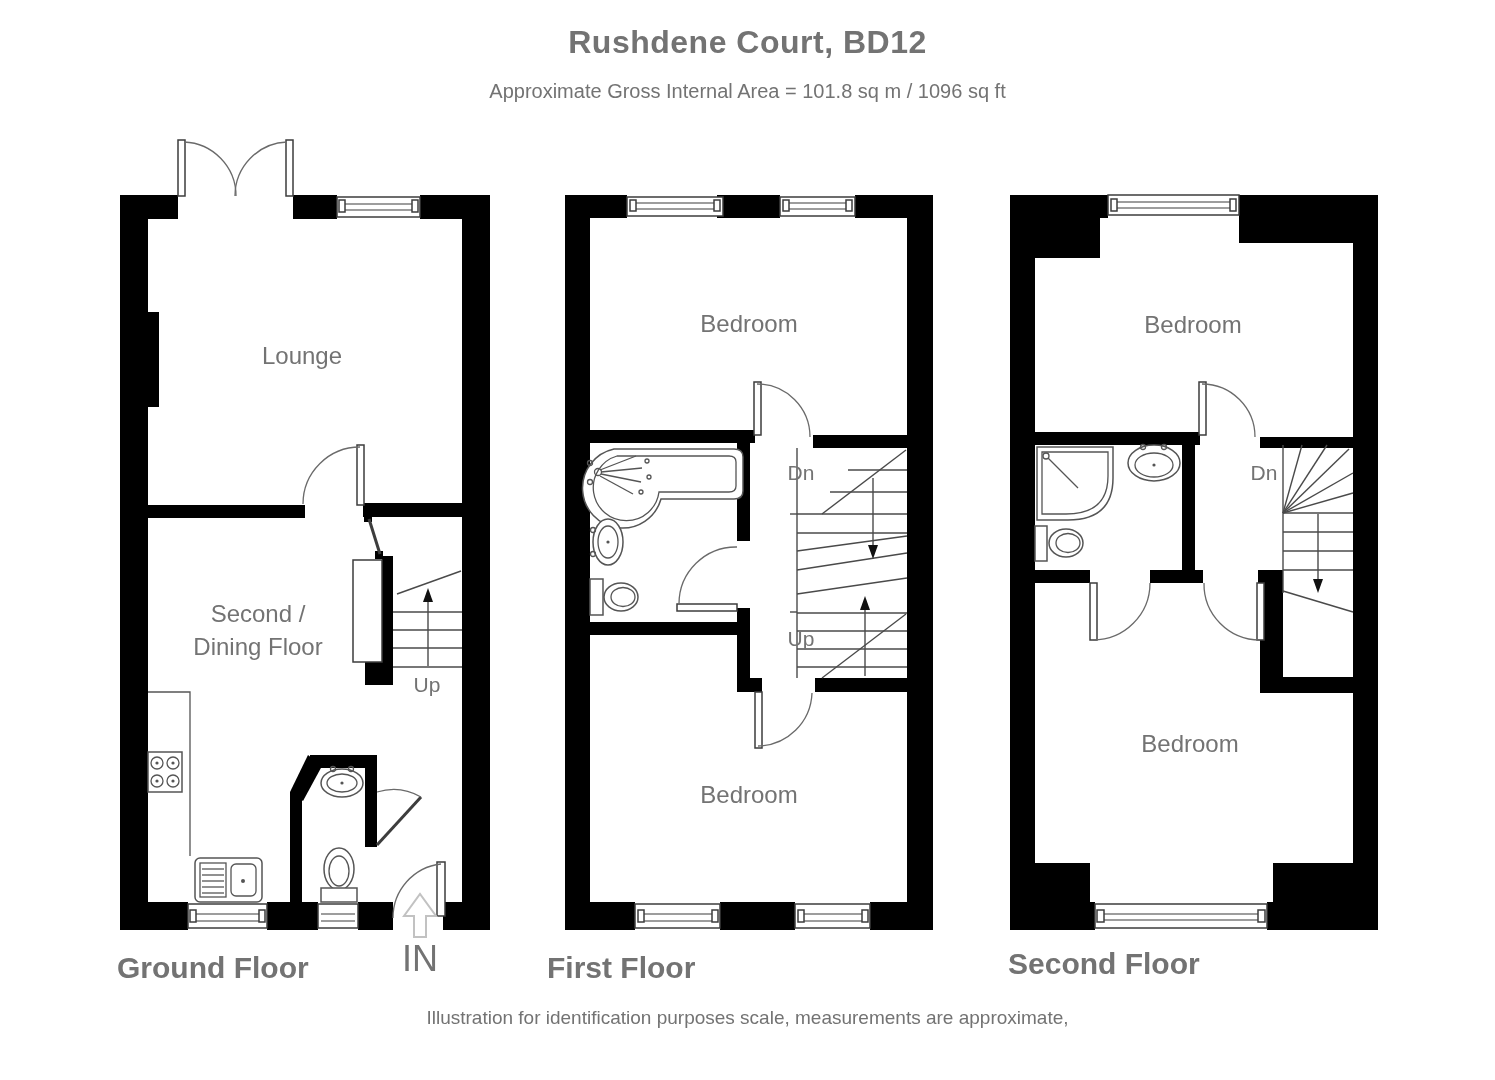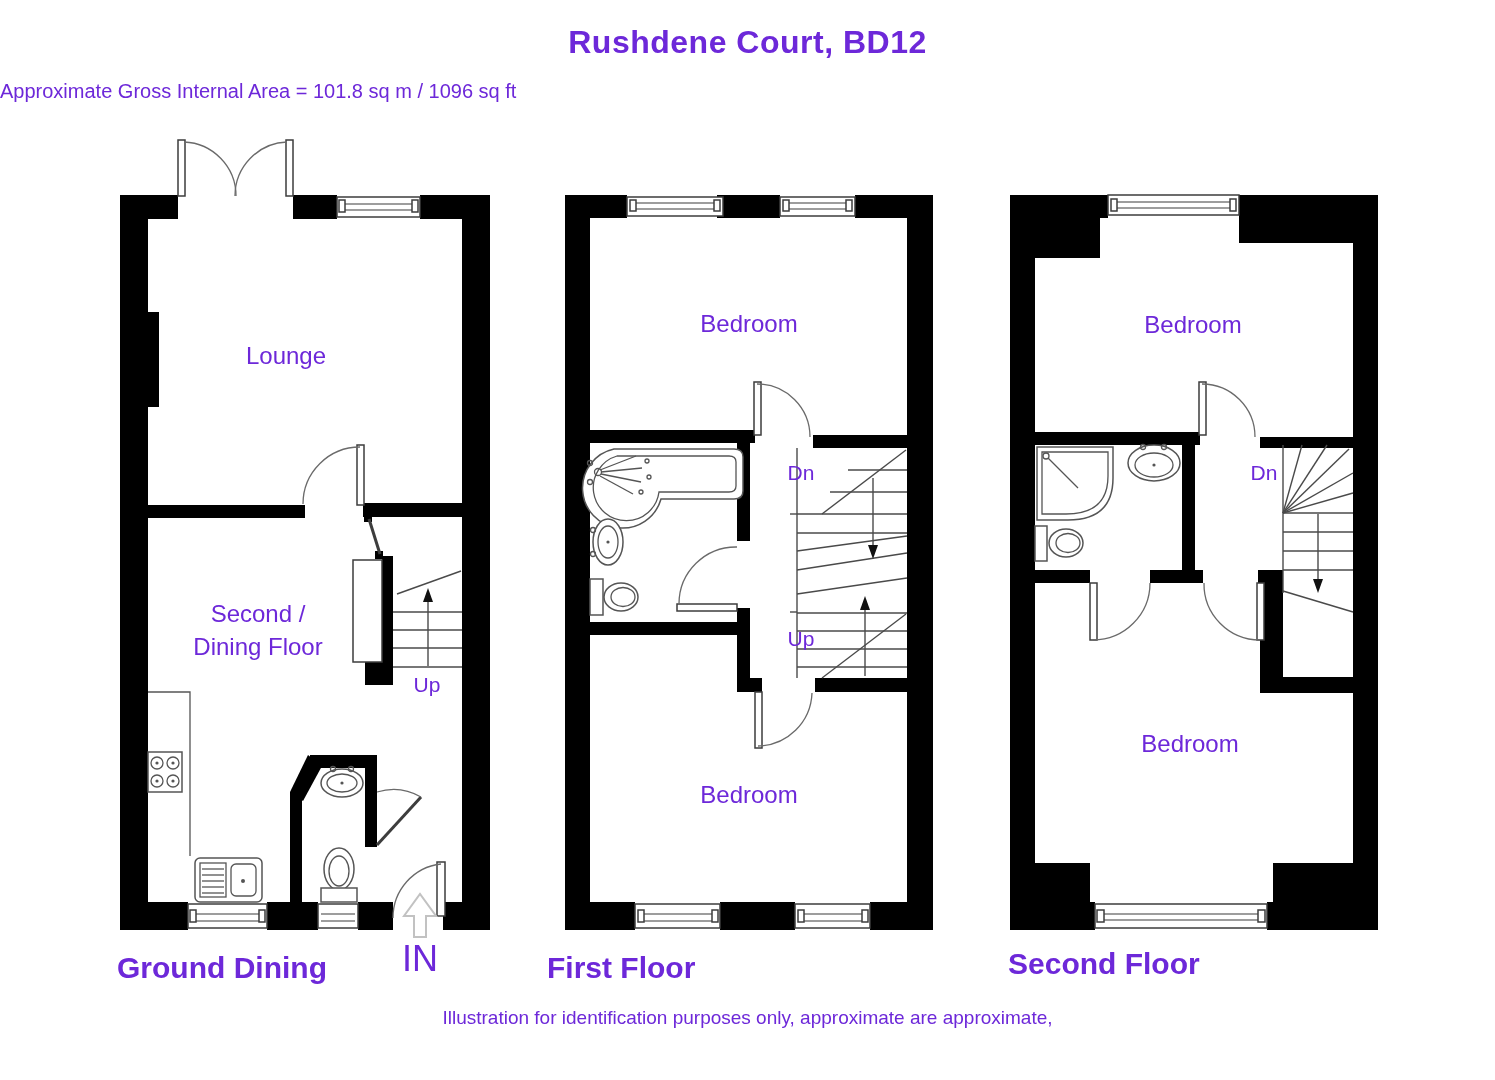--- a/index.html
+++ b/index.html
@@ -1,20 +1,20 @@
 <!DOCTYPE html>
 <html><head>
 <meta charset="utf-8">
 <style>
   html,body{margin:0;padding:0;background:#fff;}
   .page{position:relative;width:1495px;height:1080px;background:#fff;overflow:hidden;
-        font-family:"Liberation Sans",sans-serif;color:#6d28d9;}
+        font-family:"Liberation Sans",sans-serif;color:#737373;}
   .title{position:absolute;left:0;right:0;top:24px;text-align:center;
          font-size:32px;font-weight:bold;letter-spacing:.5px;}
-  .subtitle{position:absolute;left:0;right:0;top:80px;text-align:left;font-size:20px;}
+  .subtitle{position:absolute;left:0;right:0;top:80px;text-align:center;font-size:20px;}
   .lbl{position:absolute;transform:translateX(-50%);white-space:nowrap;font-size:24px;line-height:1;}
   .stair-lbl{font-size:21px;}
   .in-lbl{font-size:36px;}
   .floor-lbl{position:absolute;font-size:30px;font-weight:bold;white-space:nowrap;line-height:1;}
   .footer{position:absolute;left:0;right:0;text-align:center;font-size:19px;line-height:1;}
   svg{position:absolute;}
   .plan-svg .wall{fill:#000;stroke:none;}
   .plan-svg .win{fill:#fff;stroke:#3d3d3d;stroke-width:1.5;}
   .plan-svg .winline{stroke:#3d3d3d;stroke-width:1.2;fill:none;}
   .plan-svg .leaf{fill:#fff;stroke:#3d3d3d;stroke-width:1.5;}
@@ -346,33 +346,33 @@
       <circle class="fixl" cx="1164" cy="447" r="2.5"></circle>
       <circle class="dot" cx="1154" cy="465" r="1.6"></circle>
     </g>
     <g>
       <ellipse class="fix" cx="1066" cy="543" rx="17" ry="14"></ellipse>
       <ellipse class="fixl" cx="1068" cy="543" rx="12" ry="9.5"></ellipse>
       <rect class="fix" x="1035" y="526" width="12" height="35"></rect>
     </g>
   </svg>
 
-  <div class="lbl" style="left:286px;top:344px">Lounge</div>
+  <div class="lbl" style="left:302px;top:344px">Lounge</div>
   <div class="lbl" style="left:258px;top:602px">Second /</div>
   <div class="lbl" style="left:258px;top:635px">Dining Floor</div>
   <div class="lbl stair-lbl" style="left:427px;top:674px">Up</div>
   <div class="lbl in-lbl" style="left:420px;top:941px">IN</div>
 
   <div class="lbl" style="left:749px;top:312px">Bedroom</div>
   <div class="lbl stair-lbl" style="left:801px;top:462px">Dn</div>
   <div class="lbl stair-lbl" style="left:801px;top:628px">Up</div>
   <div class="lbl" style="left:749px;top:783px">Bedroom</div>
 
   <div class="lbl" style="left:1193px;top:313px">Bedroom</div>
   <div class="lbl stair-lbl" style="left:1264px;top:462px">Dn</div>
   <div class="lbl" style="left:1190px;top:732px">Bedroom</div>
 
-  <div class="floor-lbl" style="left:117px;top:953px">Ground Dining</div>
+  <div class="floor-lbl" style="left:117px;top:953px">Ground Floor</div>
   <div class="floor-lbl" style="left:547px;top:953px">First Floor</div>
   <div class="floor-lbl" style="left:1008px;top:949px">Second Floor</div>
 
-  <div class="footer" style="top:1008px">Illustration for identification purposes only, approximate are approximate,</div>
+  <div class="footer" style="top:1008px">Illustration for identification purposes scale, measurements are approximate,</div>
 </div>
 
 </body></html>

